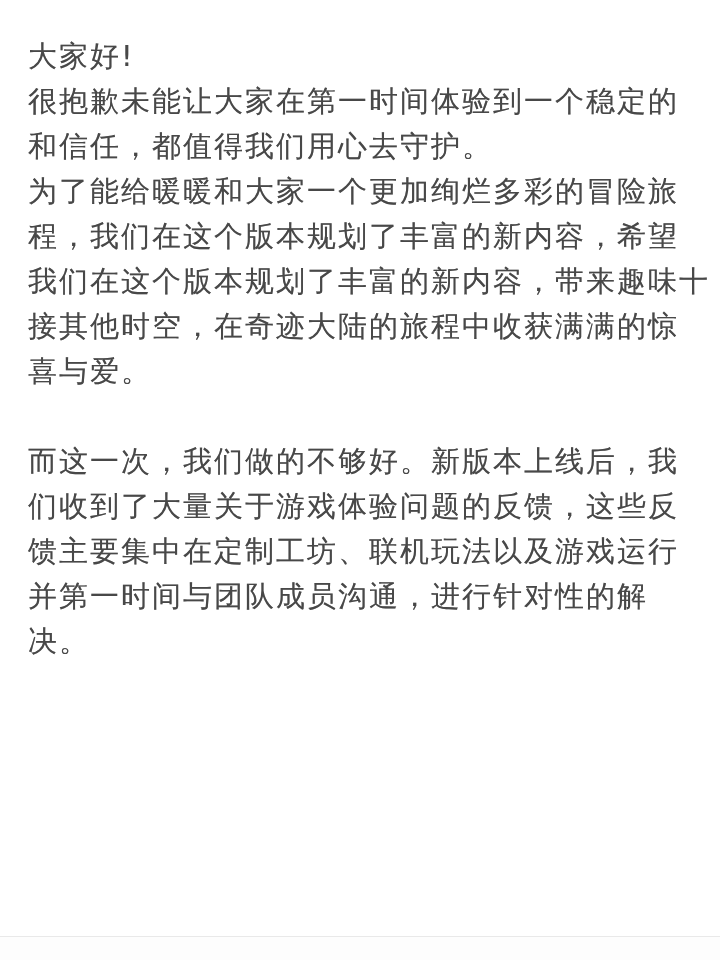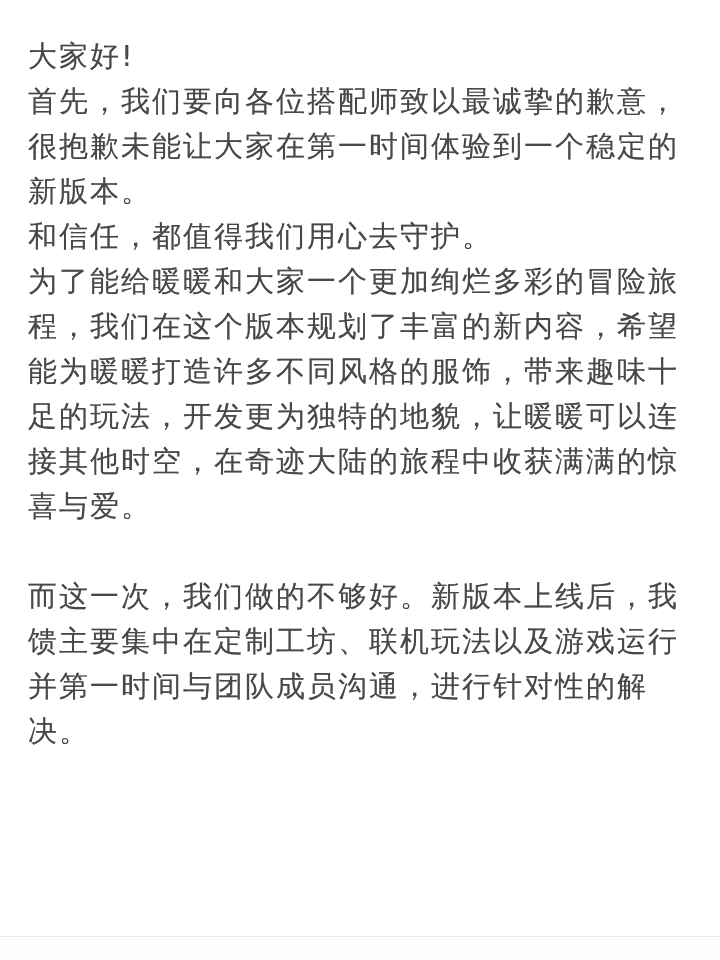--- a/index.html
+++ b/index.html
@@ -52,31 +52,29 @@
     bottom: 0;
     background: #fdfdfd;
   }
 </style>
 </head>
 <body>
 
 <div class="page">
   <div class="letter-body">
       <div class="line">大家好!</div>
-      <div class="line">首先，我们要向各位搭配师致以最诚挚的歉意，</div>
       <div class="line">很抱歉未能让大家在第一时间体验到一个稳定的</div>
-      <div class="line">新版本。</div>
       <div class="line">和信任，都值得我们用心去守护。</div>
       <div class="line">为了能给暖暖和大家一个更加绚烂多彩的冒险旅</div>
       <div class="line">程，我们在这个版本规划了丰富的新内容，希望</div>
-      <div class="line">能为暖暖打造许多不同风格的服饰，带来趣味十</div>
-      <div class="line">足的玩法，开发更为独特的地貌，让暖暖可以连</div>
+      <div class="line">我们在这个版本规划了丰富的新内容，带来趣味十</div>
       <div class="line">接其他时空，在奇迹大陆的旅程中收获满满的惊</div>
       <div class="line">喜与爱。</div>
       <div class="line"></div>
       <div class="line">而这一次，我们做的不够好。新版本上线后，我</div>
+      <div class="line">们收到了大量关于游戏体验问题的反馈，这些反</div>
       <div class="line">馈主要集中在定制工坊、联机玩法以及游戏运行</div>
       <div class="line">并第一时间与团队成员沟通，进行针对性的解</div>
       <div class="line">决。</div>
     </div>
   <div class="divider"></div>
   <div class="footer-strip"></div>
 </div>
 
 </body></html>

